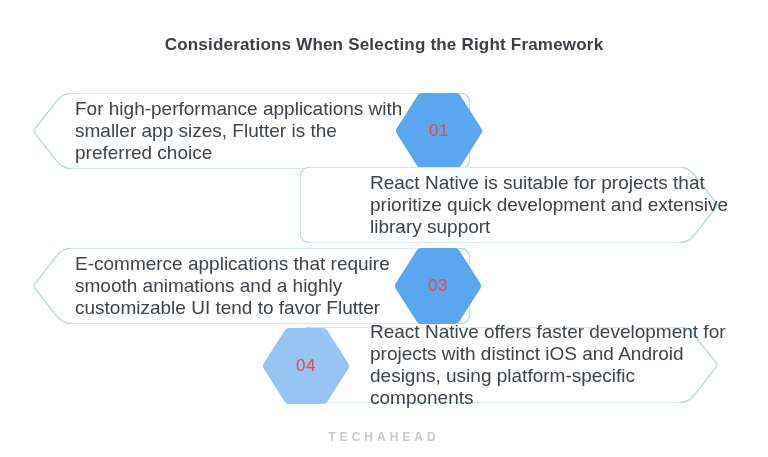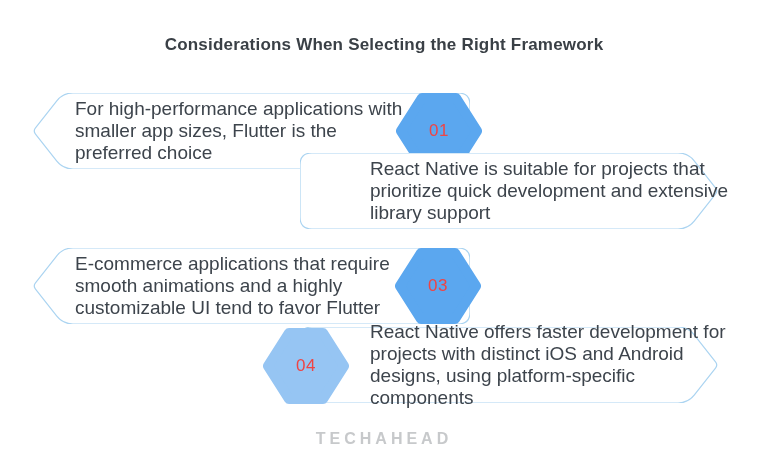--- a/index.html
+++ b/index.html
@@ -11,21 +11,21 @@
     position:absolute;top:35px;left:0;width:768px;text-align:center;
     font-size:17px;font-weight:700;color:#3a4046;letter-spacing:.2px;margin:0;
   }
   .banner{position:absolute;height:76px;}
   .banner svg{position:absolute;left:0;top:0;width:100%;height:100%;display:block;}
   .banner .txt{
     position:absolute;top:0;height:100%;display:flex;align-items:center;
     font-size:19px;line-height:22px;color:#3d444c;
   }
   .b1{left:33px;top:93px;width:437px;}
-  .b2{left:300px;top:153px;width:418px;text-decoration:underline;}
+  .b2{left:300px;top:167px;width:418px;text-decoration:underline;}
   .b3{left:33px;top:248px;width:437px;}
   .b4{left:300px;top:327px;width:418px;}
   .b1 .txt{left:42px;width:330px;}
   .b2 .txt{left:70px;width:375px;}
   .b3 .txt{left:42px;width:326px;}
   .b4 .txt{left:70px;width:365px;}
   .banner path{fill:#ffffff;stroke:#abd4f1;stroke-width:1.2;}
   .hex{position:absolute;width:86px;height:76px;}
   .hex svg{position:absolute;left:0;top:0;width:100%;height:100%;display:block;}
   .hex .num{
@@ -35,21 +35,21 @@
   }
   .hex.dark polygon{fill:#5ba7ef;stroke:#5ba7ef;}
   .hex.light polygon{fill:#96c5f3;stroke:#96c5f3;}
   .hex polygon{stroke-width:10;stroke-linejoin:round;}
   .h1{left:396px;top:93px;}
   .h2{left:263px;top:169px;}
   .h3{left:395px;top:248px;}
   .h4{left:263px;top:328px;}
   .logo{
     position:absolute;top:430px;left:0;width:768px;text-align:center;
-    font-size:16px;font-weight:700;color:#c7c9cb;letter-spacing:4px;
+    font-size:12px;font-weight:700;color:#c7c9cb;letter-spacing:4px;
   }
 </style>
 </head>
 <body>
 
 <div class="canvas">
 
   <h1 class="title">Considerations When Selecting the Right Framework</h1>
 
   <div class="banner b1">

